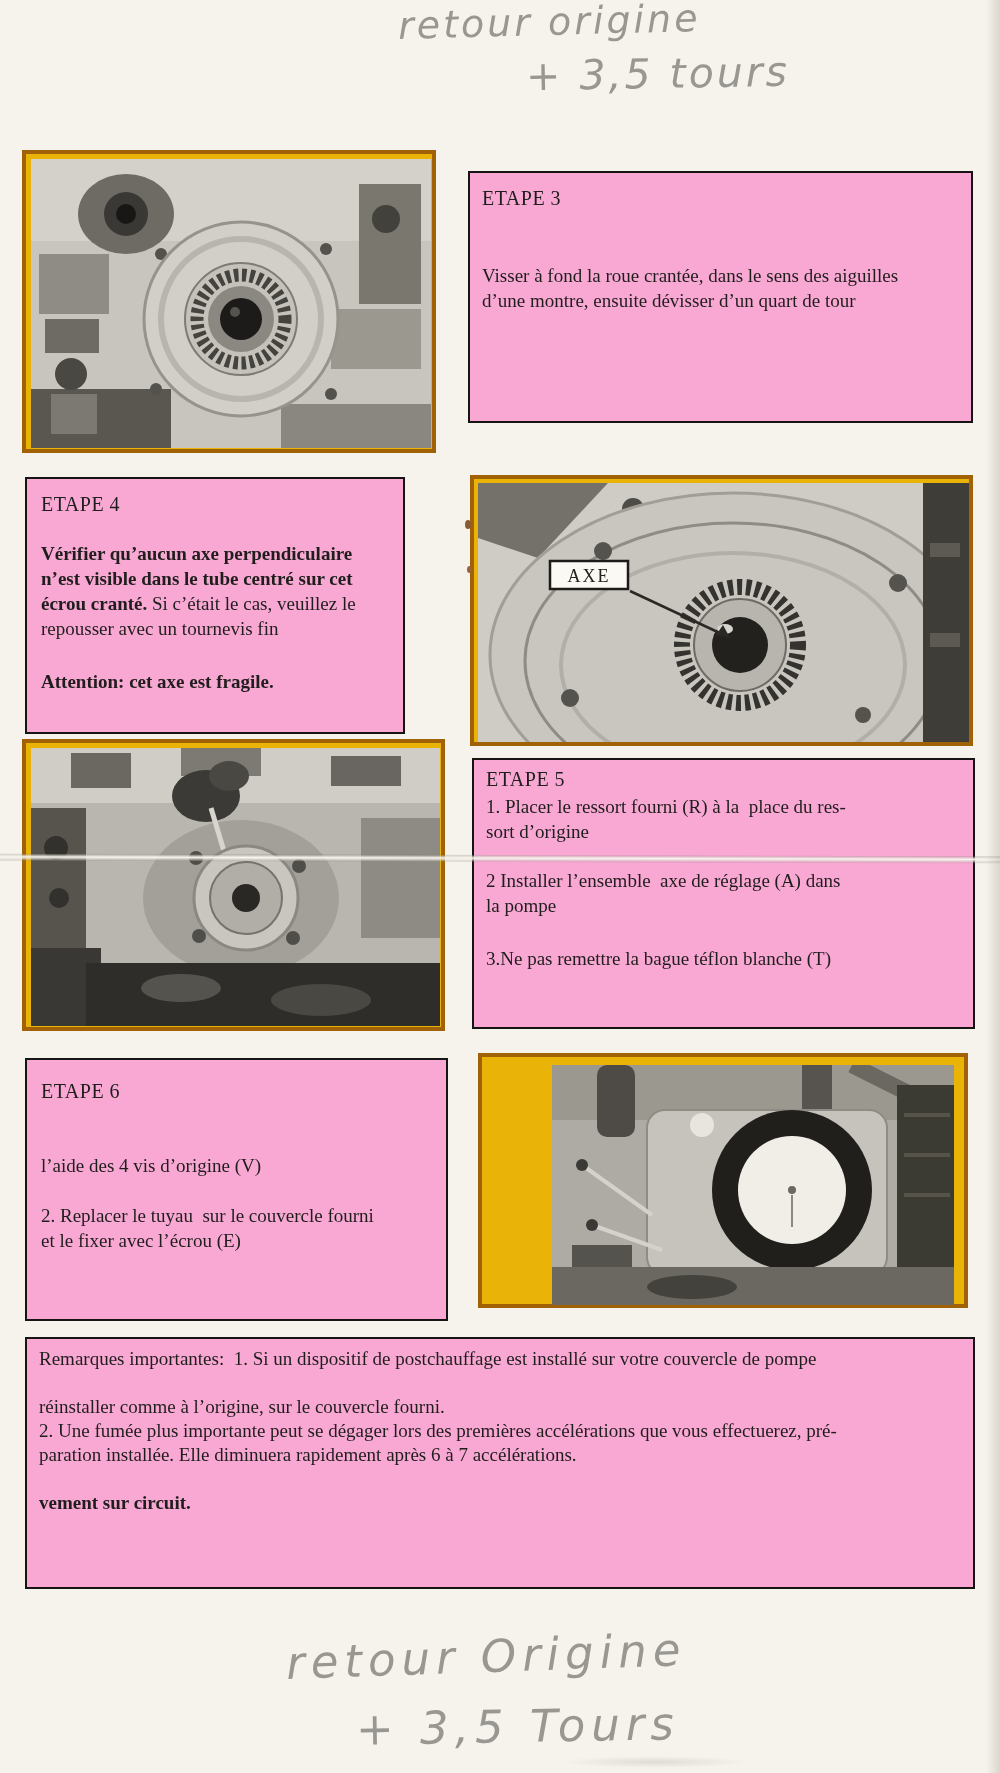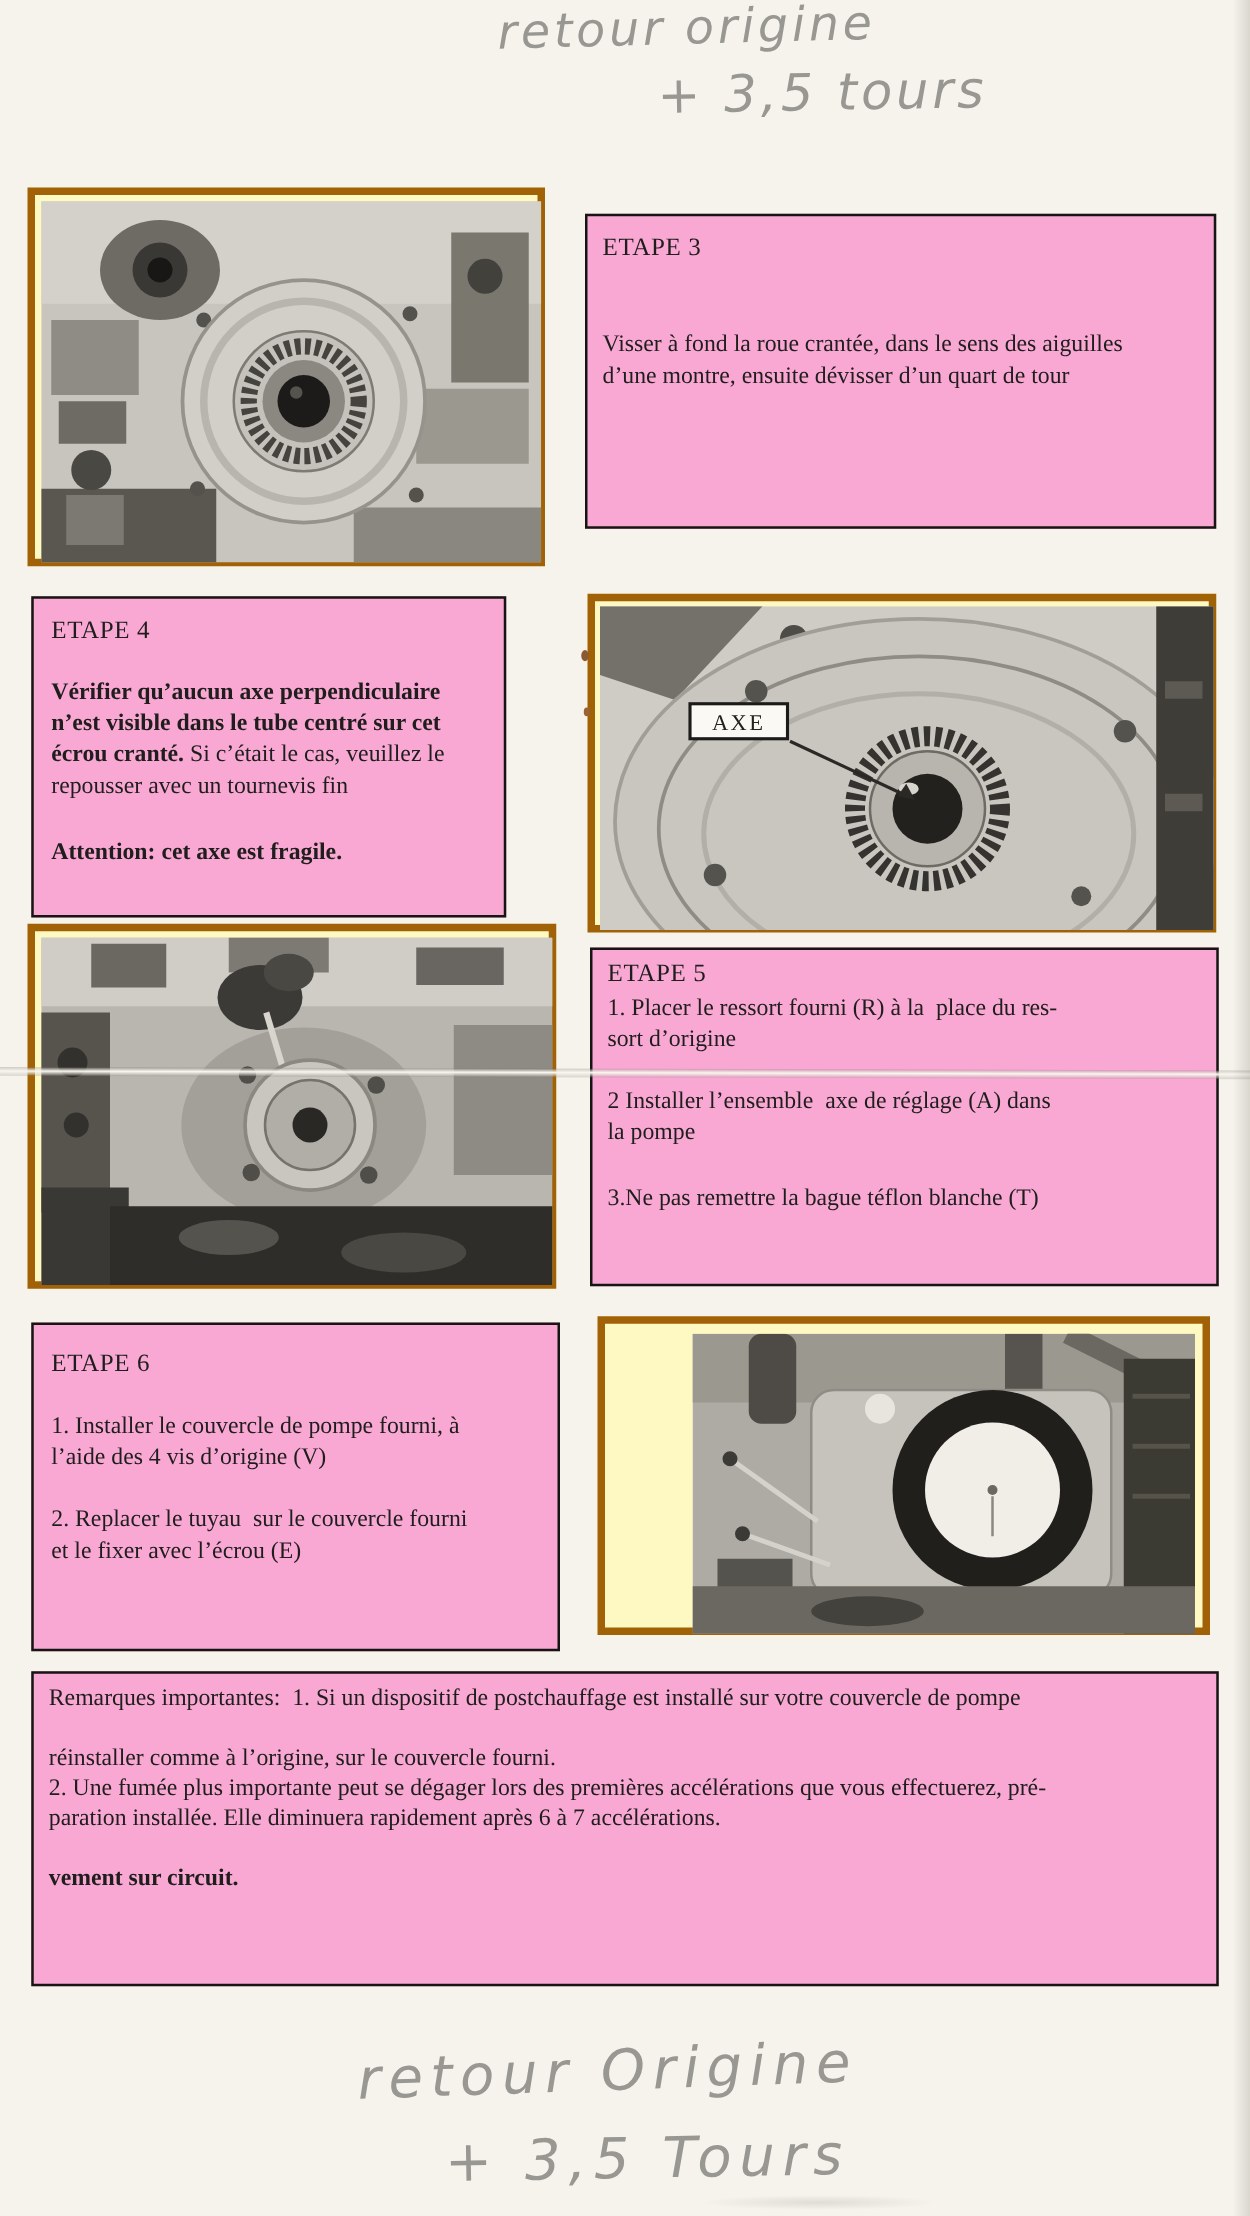--- a/index.html
+++ b/index.html
@@ -18,21 +18,21 @@
     position:absolute;font-family:"DejaVu Sans", sans-serif;font-style:italic;
     color:#8c8b86;opacity:.88;letter-spacing:3px;white-space:pre;z-index:20;
   }
   .hand-top-1{left:398px;top:0px;font-size:38px;transform:rotate(-1.5deg);}
   .hand-top-2{left:526px;top:50px;font-size:41px;transform:rotate(-1deg);}
   .hand-bot-1{left:286px;top:1630px;font-size:45px;transform:rotate(-2deg);letter-spacing:6px;}
   .hand-bot-2{left:356px;top:1700px;font-size:45px;transform:rotate(-1deg);letter-spacing:6px;}
 
   
   .box{position:absolute;border:2px solid #161513;background:#f9a8d4;box-sizing:border-box;}
-  .photo-box{position:absolute;border:6px solid #a16207;background:#fef9c3;box-sizing:border-box;}
+  .photo-box{position:absolute;border:4px solid #a16207;background:#eab308;box-sizing:border-box;}
   .photo-box svg{position:absolute;}
 
   .etape-title{position:absolute;font-size:20px;letter-spacing:.5px;}
   .line{position:absolute;font-size:19px;line-height:25px;white-space:pre;}
   .b{font-weight:bold;}
   .remark-line{position:absolute;font-size:19px;line-height:24px;white-space:pre;}
   .infos{position:absolute;font-size:27px;font-weight:bold;letter-spacing:.4px;white-space:pre;}
 
   
   .crease{
@@ -154,21 +154,20 @@
     <div class="etape-title" style="left:12px;top:8px;">ETAPE 5</div>
     <div class="line" style="left:12px;top:34px;">1. Placer le ressort fourni (R) à la  place du res-</div>
     <div class="line" style="left:12px;top:59px;">sort d’origine</div>
     <div class="line" style="left:12px;top:108px;">2 Installer l’ensemble  axe de réglage (A) dans</div>
     <div class="line" style="left:12px;top:133px;">la pompe</div>
     <div class="line" style="left:12px;top:186px;">3.Ne pas remettre la bague téflon blanche (T)</div>
   </div>
 
   <div class="box" style="left:25px;top:1058px;width:423px;height:263px;">
     <div class="etape-title" style="left:14px;top:20px;">ETAPE 6</div>
-    <div class="line" style="left:14px;top:68px;">1. Installer le couvercle de pompe fourni, à</div>
     <div class="line" style="left:14px;top:93px;">l’aide des 4 vis d’origine (V)</div>
     <div class="line" style="left:14px;top:143px;">2. Replacer le tuyau  sur le couvercle fourni</div>
     <div class="line" style="left:14px;top:168px;">et le fixer avec l’écrou (E)</div>
   </div>
 
   <div class="photo-box" style="left:478px;top:1053px;width:490px;height:255px;">
     <svg viewBox="0 0 402 240" style="left:70px;top:8px;width:402px;height:240px;">
       <rect x="0" y="0" width="402" height="240" fill="#aeaba4"></rect>
       <rect x="0" y="0" width="402" height="55" fill="#9b988f"></rect>
       <rect x="45" y="0" width="38" height="72" rx="10" fill="#4e4b46"></rect>

